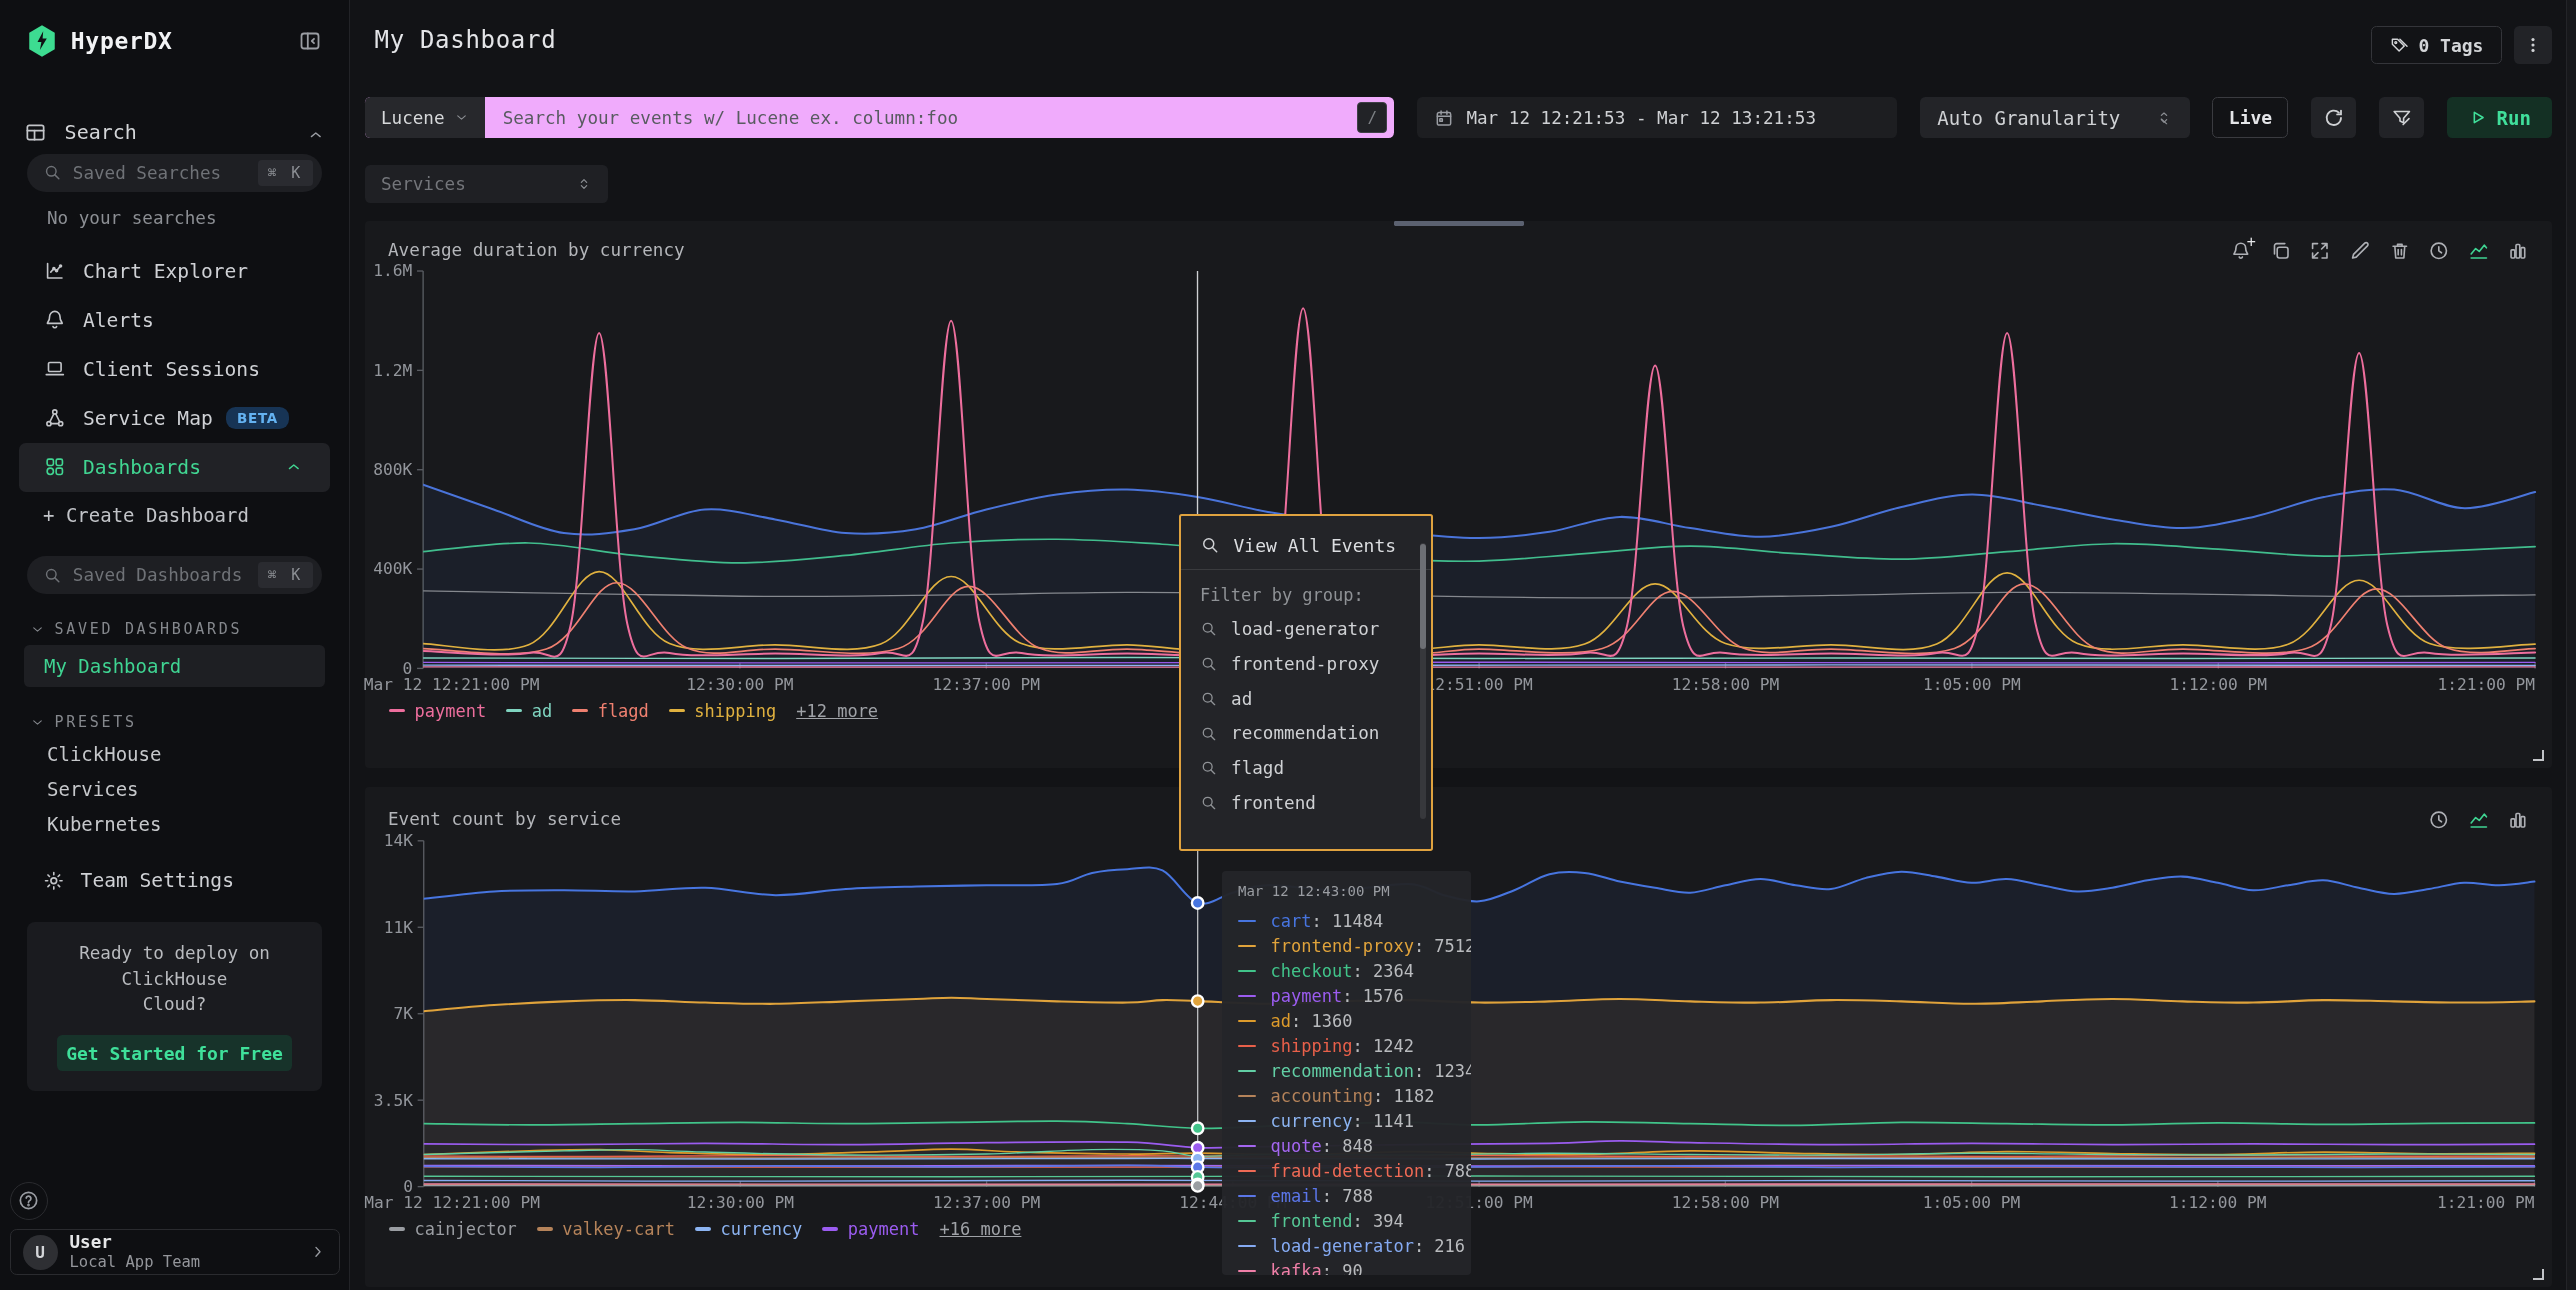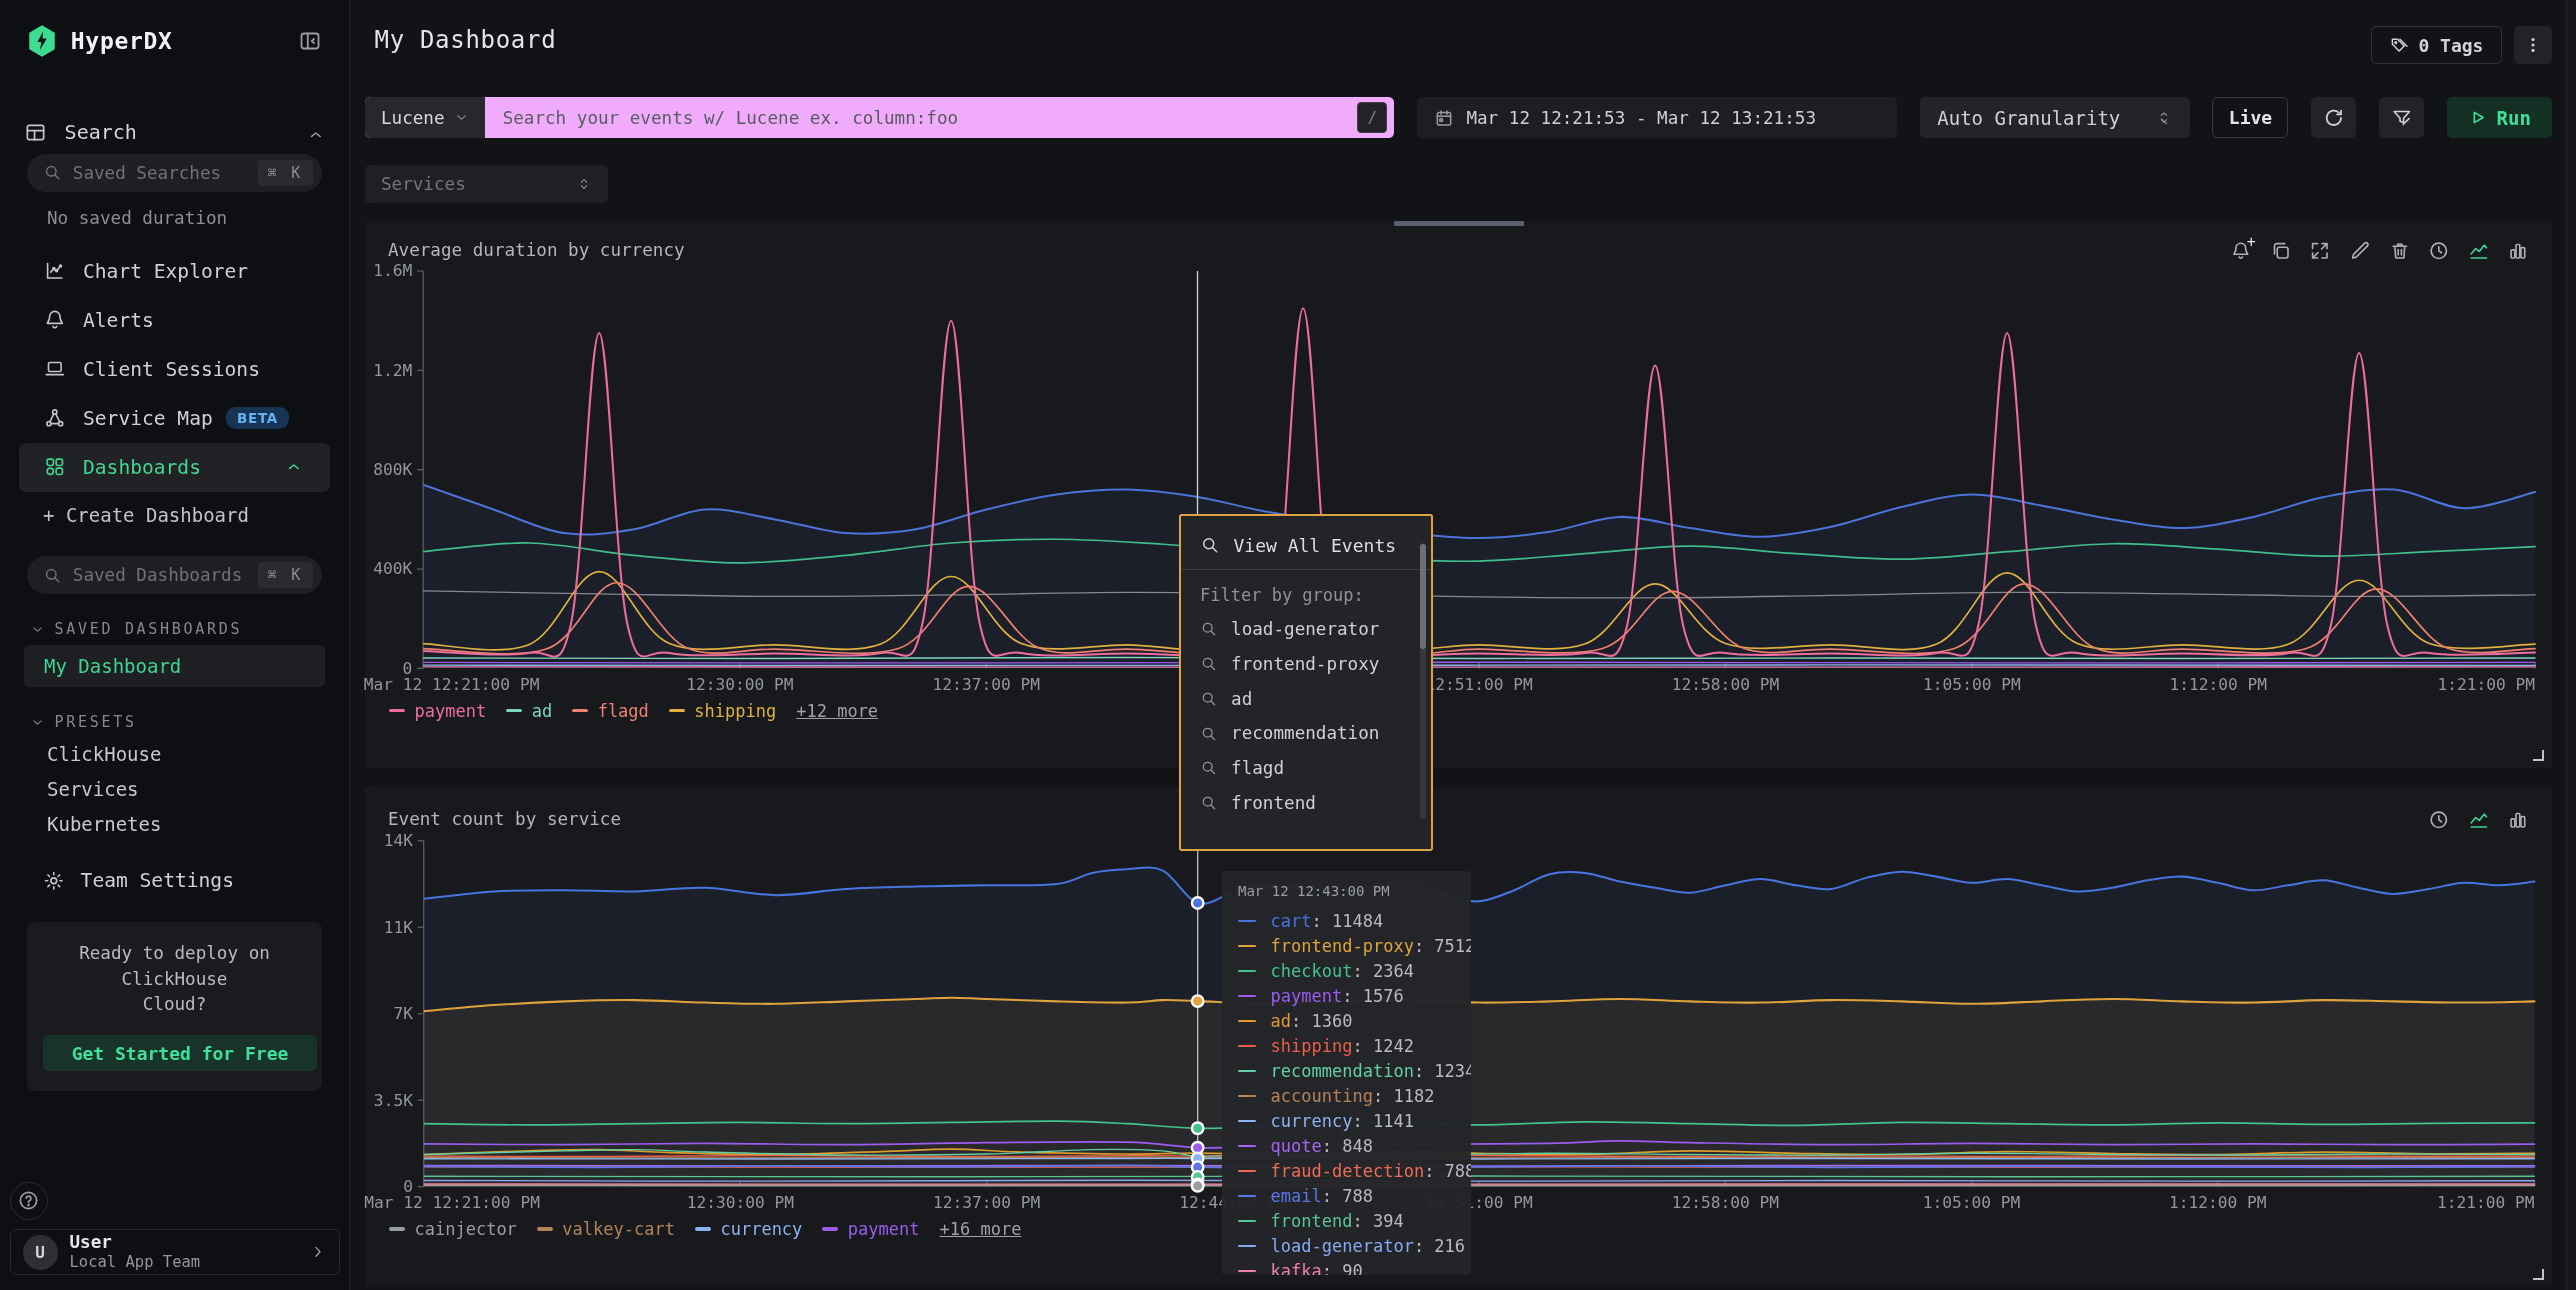--- a/index.html
+++ b/index.html
@@ -45,21 +45,21 @@
   .saved-dash-item { margin:4px 24px 0; height:42px; background:#1e1f23; border-radius:5.4px; display:flex; align-items:center; padding:0 20px; color:#3fd492; font-size:19px; cursor:pointer; }
   .preset-item { height:35px; display:flex; align-items:center; padding:0 47px; color:#c6c8cb; font-size:19px; cursor:pointer; }
   .presets-list { margin-top:2.7px; }
 
   .team-row { display:flex; align-items:center; height:43px; padding:0 43px; margin-top:17.6px; color:#cfd1d5; cursor:pointer; }
   .team-row .lbl { font-size:19.6px; margin-left:16px; }
   .team-row .icon { color:#c3c5c9; }
 
   .cta-card { margin:20px 27px 0; background:#1a1b1f; border-radius:8px; padding:19px 16px 20px; text-align:center; }
   .cta-text { font-size:17.6px; color:#b9bbbf; line-height:1.45; }
-  .cta-btn { margin:17.6px auto 0; width:274px; height:36px; background:#17332a; border:none; border-radius:5.4px; color:#3fe09a; font-size:18px; font-weight:bold; font-family:inherit; display:flex; align-items:center; justify-content:center; cursor:pointer; }
+  .cta-btn { margin:17.6px auto 0; width:235px; height:36px; background:#17332a; border:none; border-radius:5.4px; color:#3fe09a; font-size:18px; font-weight:bold; font-family:inherit; display:flex; align-items:center; justify-content:center; cursor:pointer; }
 
   .sidebar-bottom { margin-top:auto; padding:0 9.5px; }
   .help-btn { width:38px; height:38px; border-radius:50%; border:0.7px solid #2a2b2f; color:#9a9da3; display:flex; align-items:center; justify-content:center; background:transparent; cursor:pointer; }
   .user-card { margin-top:9.5px; border:0.7px solid #2a2b2f; border-radius:6.8px; height:46px; display:flex; align-items:center; padding:0 12px; cursor:pointer; }
   .avatar { width:35px; height:35px; border-radius:50%; background:#2e2f33; color:#d4d6d9; display:flex; align-items:center; justify-content:center; font-size:16px; font-weight:bold; }
   .user-meta { margin-left:12px; display:flex; flex-direction:column; line-height:1.2; }
   .user-name { font-size:17.6px; font-weight:bold; color:#e6e7e9; }
   .user-team { font-size:15.5px; color:#94969b; }
   .user-card .chev { margin-left:auto; color:#9a9da3; }
 
@@ -173,21 +173,21 @@
       <span class="icon">
           <svg width="19" height="19" viewBox="0 0 24 24">
             <circle cx="10.5" cy="10.5" r="6"></circle>
             <line x1="15" y1="15" x2="20" y2="20"></line>
           </svg>
         </span>
       <span class="ph">Saved Searches</span>
       <span class="kbd-badge">⌘ K</span>
     </div>
 
-    <div class="hint-text">No saved duration</div>
+    <div class="hint-text">No your searches</div>
 
     <nav class="nav">
       <div class="nav-item">
         <span class="icon">
             <svg width="21.6" height="21.6" viewBox="0 0 24 24">
               <path d="M4 4v16h16"></path>
               <path d="M7.5 13.5l3.5-4 3 2.5 4.5-5.5"></path>
               <circle cx="11" cy="9.6" r="1.1"></circle>
               <circle cx="14" cy="12" r="1.1"></circle>
               <circle cx="18.4" cy="6.6" r="1.1"></circle>

